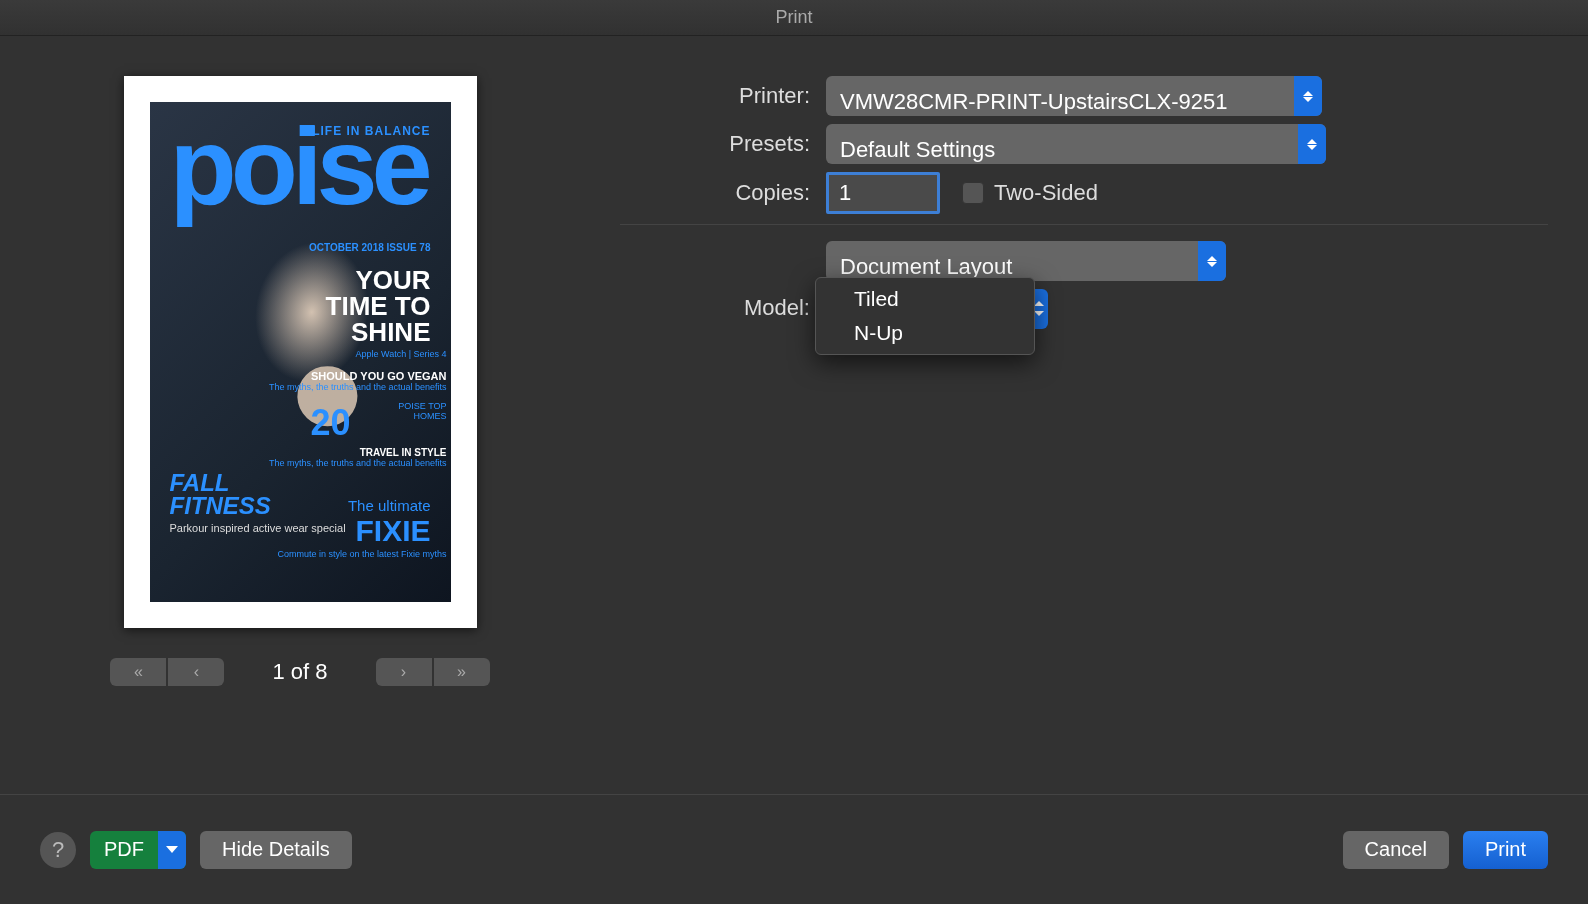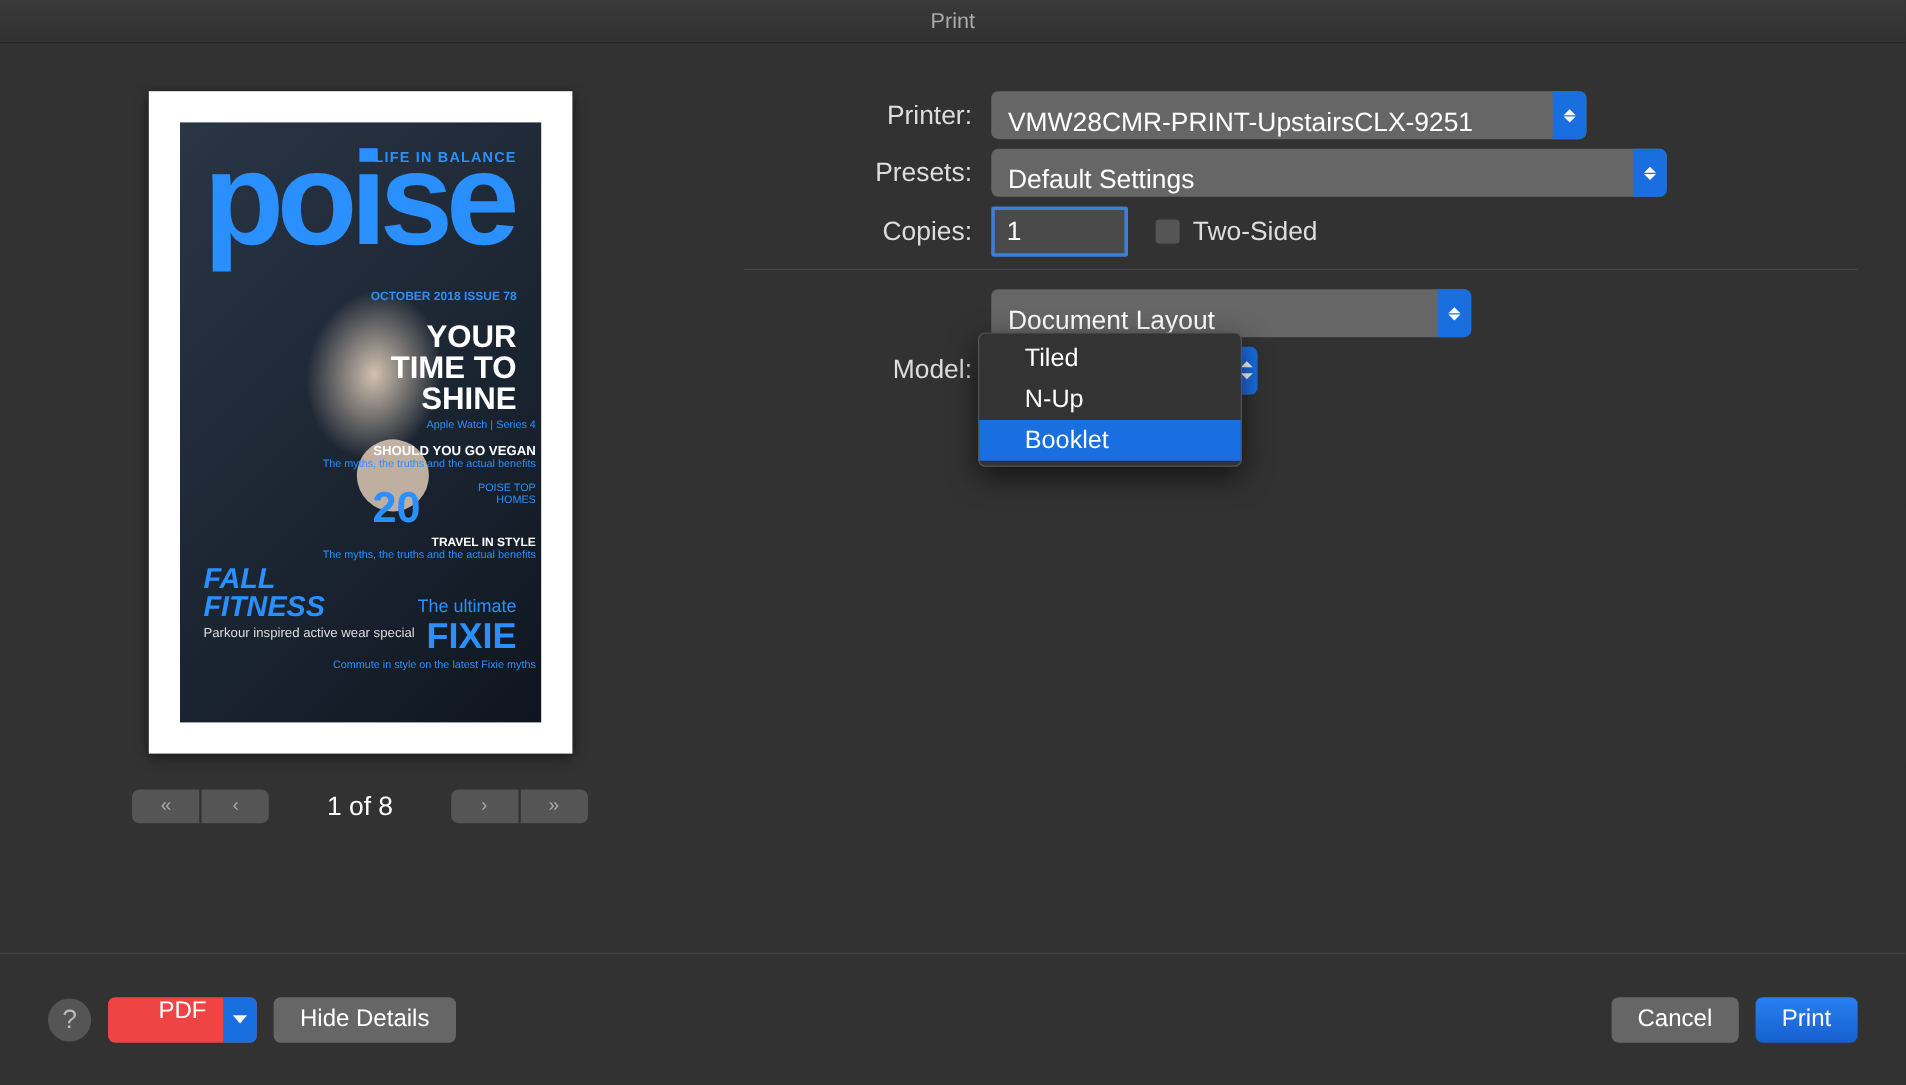--- a/index.html
+++ b/index.html
@@ -69,21 +69,21 @@
     border:none; cursor:pointer; text-align:left;
   }
   .select .chev {
     position:absolute; right:0; top:0; width:28px; height:100%;
     background:#1a6fe0; border-radius:0 6px 6px 0;
     display:flex; flex-direction:column; align-items:center; justify-content:center; gap:1px;
   }
   .select .chev::before{content:"";width:0;height:0;border-left:5px solid transparent;border-right:5px solid transparent;border-bottom:5px solid #fff;}
   .select .chev::after{content:"";width:0;height:0;border-left:5px solid transparent;border-right:5px solid transparent;border-top:5px solid #fff;}
   .sel-printer{ width:496px;}
-  .sel-presets{ width:563px;align-items:center;}
+  .sel-presets{ width:500px;align-items:center;}
   .sel-paper{ width:320px;}
   .sel-layout{ width:400px; margin-left:206px;}
   .numinput {
     width:114px; height:42px; background:#4a4a4a; border:3px solid #3d7fd6; border-radius:2px;
     color:#fff; font-size:22px; padding:0 10px; outline:none;
   }
   .checkbox { width:22px; height:22px; border-radius:4px; background:#555; border:1px solid #333; margin:0 10px 0 22px;}
   .cklabel{ color:#ddd; font-size:22px;}
   .dim { color:#ddd; font-size:22px; margin-left:20px;}
   .hr { height:1px; background:#444; margin: 10px 0 16px 0;}
@@ -99,21 +99,21 @@
   .dropdown .opt.hover{ background:#1a6fe0;}
   .mode-sel-stub { position:absolute; left:410px; top:0; width:18px; height:40px; background:#1a6fe0; border-radius:0 6px 6px 0;}
   .mode-sel-stub::before{content:"";position:absolute;left:4px;top:12px;width:0;height:0;border-left:5px solid transparent;border-right:5px solid transparent;border-bottom:5px solid #fff;}
   .mode-sel-stub::after{content:"";position:absolute;left:4px;top:22px;width:0;height:0;border-left:5px solid transparent;border-right:5px solid transparent;border-top:5px solid #fff;}
 
   .footer {
     border-top:1px solid #444; height:110px; padding:0 40px;
     display:flex; align-items:center; gap:14px;
   }
   .helpbtn{ width:36px;height:36px;border-radius:50%;background:#555;color:#bbb;font-size:22px;display:flex;align-items:center;justify-content:center;border:none;cursor:pointer;}
-  .pdfbtn{ height:38px; background:#ef4444; border-radius:6px; display:flex;border:none;cursor:pointer;padding-left:28px;}
+  .pdfbtn{ height:38px; background:#15803d; border-radius:6px; display:flex;align-items:center;border:none;cursor:pointer;}
   .pdfbtn .txt{color:#fff;font-size:20px;padding:0 14px;}
   .pdfbtn .drop{width:28px;height:100%;background:#1a6fe0;border-radius:0 6px 6px 0;display:flex;align-items:center;justify-content:center;}
   .pdfbtn .drop::after{content:"";width:0;height:0;border-left:6px solid transparent;border-right:6px solid transparent;border-top:7px solid #fff;}
   .btn{ height:38px;padding:0 22px;border-radius:6px;font-size:20px;border:none;cursor:pointer;}
   .btn.gray{background:#666;color:#fff;}
   .btn.blue{background:linear-gradient(#2a7ff0,#1560d0);color:#fff;}
   .spacer{flex:1;}
 </style>
 </head>
 <body>
@@ -201,21 +201,20 @@
           <span class="chev"></span>
         </button>
       </div>
 
       <div class="mode-row">
         <div class="mode-label">Model:</div>
         <div class="mode-sel-stub"></div>
         <div class="dropdown">
           <div class="opt">Tiled</div>
           <div class="opt">N-Up</div>
-          <div class="opt hover">Booklet</div>
         </div>
       </div>
     </div>
   </div>
 
   <div class="footer">
     <button class="helpbtn">?</button>
     <button class="pdfbtn">
       <span class="txt">PDF</span>
       <span class="drop"></span>

